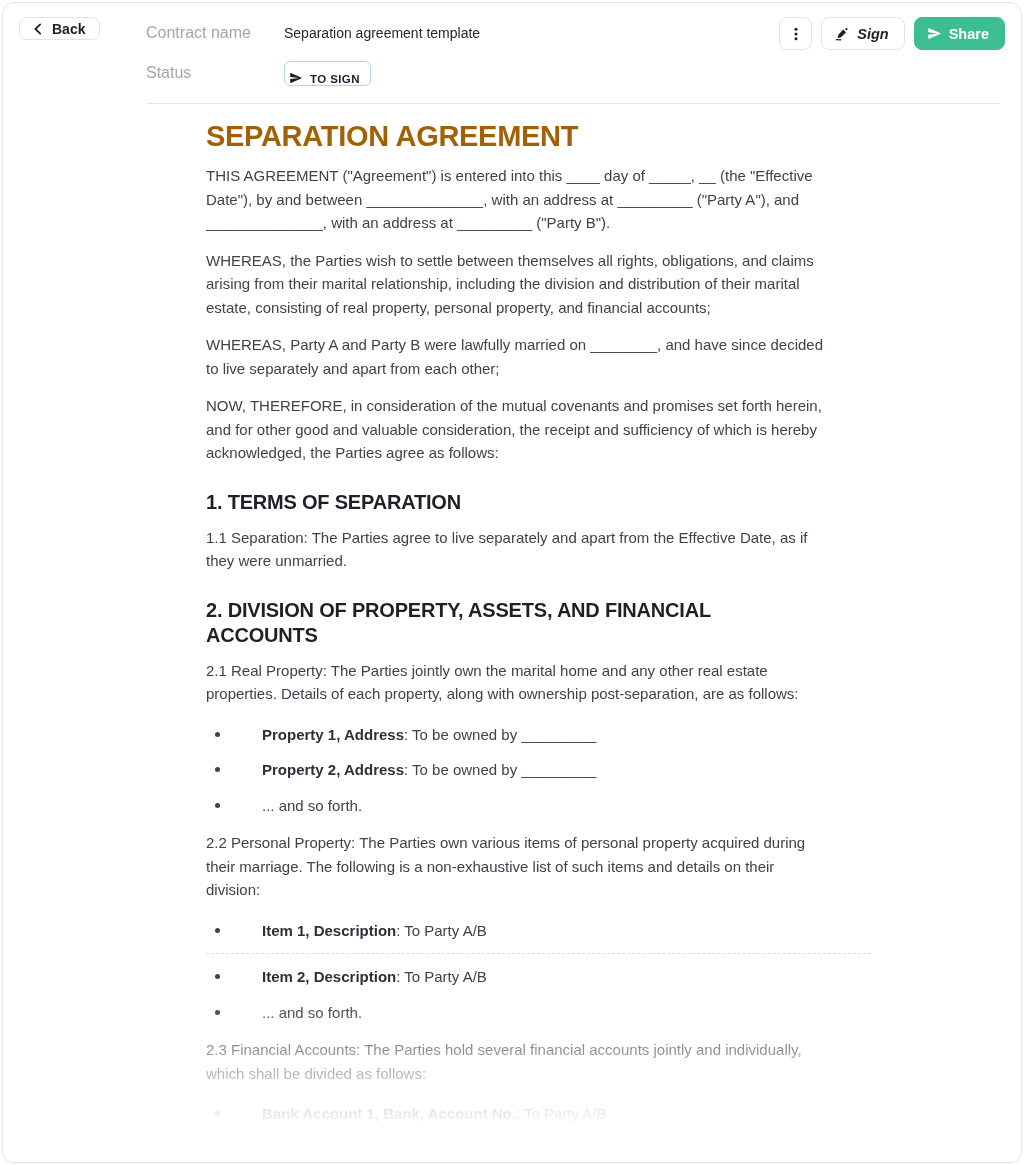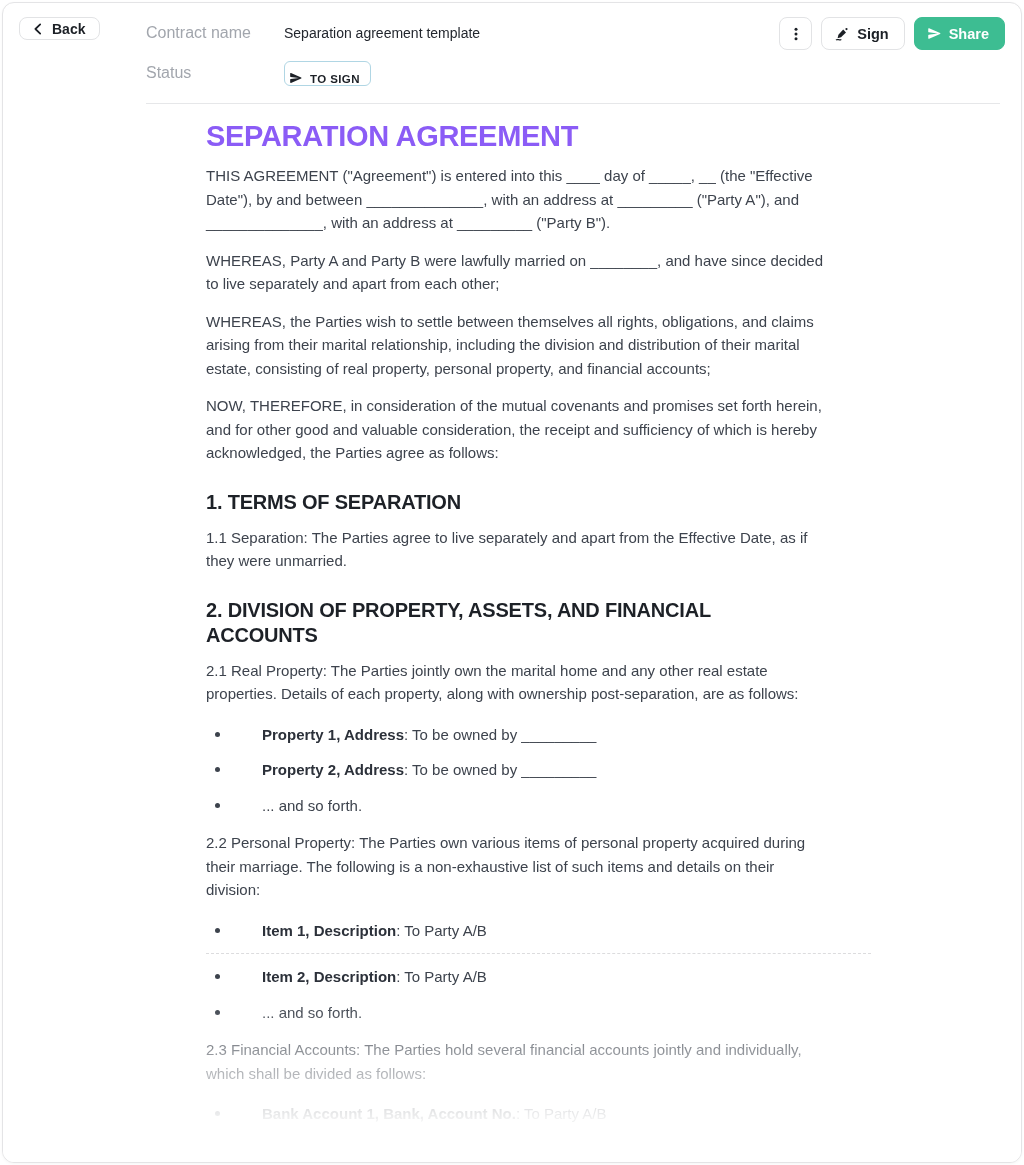--- a/index.html
+++ b/index.html
@@ -46,42 +46,42 @@
   }
   .icon-btn {
     width: 33px; height: 33px;
     display: inline-flex; align-items: center; justify-content: center;
     background: #fff; border: 1px solid #e2e3e5; border-radius: 8px; cursor: pointer;
   }
   .sign-btn {
     display: inline-flex; align-items: center; gap: 7px;
     height: 33px; padding: 0 15px 0 12px;
     background: #fff; border: 1px solid #e2e3e5; border-radius: 8px;
-    font-size: 14.5px; font-weight: 600; color: #1c2026; cursor: pointer;
+    font-size: 14.5px; font-weight: 600; color: #1c2026; cursor: pointer; font-style: italic;
   }
   .share-btn {
     display: inline-flex; align-items: center; gap: 7px;
     height: 33px; padding: 0 15px 0 12px;
     background: #3dbd92; border: 1px solid #3dbd92; border-radius: 8px;
     font-size: 14.5px; font-weight: 600; color: #ffffff; cursor: pointer;
   }
   .header-divider {
     position: absolute; left: 143px; right: 21px; bottom: 0;
     border-top: 1px solid #e6e7e9;
   }
 
   
   .doc-scroll { position: relative; height: 1060px; overflow: hidden; }
   .doc {
     width: 620px; margin-left: 203px; padding-top: 15px;
     color: #3d434d; font-size: 15px; line-height: 23.5px;
   }
   .doc h1 {
     font-size: 29px; line-height: 34px; font-weight: 800;
-    letter-spacing: -0.3px; color: #8b5cf6; margin: 0 0 11px 0;
+    letter-spacing: -0.3px; color: #a16207; margin: 0 0 11px 0;
   }
   .doc h2 {
     font-size: 20px; line-height: 25px; font-weight: 800;
     letter-spacing: -0.2px; color: #1d2127; margin: 25px 0 11px 0;
   }
   .doc p { margin: 0 0 14px 0; }
   .bullet-list { margin: 17px 0 14px 0; }
   .bullet-item { position: relative; padding-left: 24px; margin-bottom: 12px; }
   .bullet-item .dot {
     position: absolute; left: 9px; top: 9px;
@@ -173,22 +173,22 @@
 
     <div class="header-divider"></div>
   </div>
 
   <div class="doc-scroll">
     <div class="doc">
 
       <h1>SEPARATION AGREEMENT</h1>
       <p>THIS AGREEMENT ("Agreement") is entered into this ____ day of _____, __ (the "Effective Date"), by and between ______________, with an address at _________ ("Party A"), and ______________, with an address at _________ ("Party B").</p>
 
+      <p>WHEREAS, the Parties wish to settle between themselves all rights, obligations, and claims arising from their marital relationship, including the division and distribution of their marital estate, consisting of real property, personal property, and financial accounts;</p>
       <p>WHEREAS, Party A and Party B were lawfully married on ________, and have since decided to live separately and apart from each other;</p>
-      <p>WHEREAS, the Parties wish to settle between themselves all rights, obligations, and claims arising from their marital relationship, including the division and distribution of their marital estate, consisting of real property, personal property, and financial accounts;</p>
       <p>NOW, THEREFORE, in consideration of the mutual covenants and promises set forth herein, and for other good and valuable consideration, the receipt and sufficiency of which is hereby acknowledged, the Parties agree as follows:</p>
 
       <h2>1. TERMS OF SEPARATION</h2>
       <p>1.1 Separation: The Parties agree to live separately and apart from the Effective Date, as if they were unmarried.</p>
 
       <h2>2. DIVISION OF PROPERTY, ASSETS, AND FINANCIAL ACCOUNTS</h2>
       <p>2.1 Real Property: The Parties jointly own the marital home and any other real estate properties. Details of each property, along with ownership post-separation, are as follows:</p>
 
       <div class="bullet-list">
         <div class="bullet-item">

